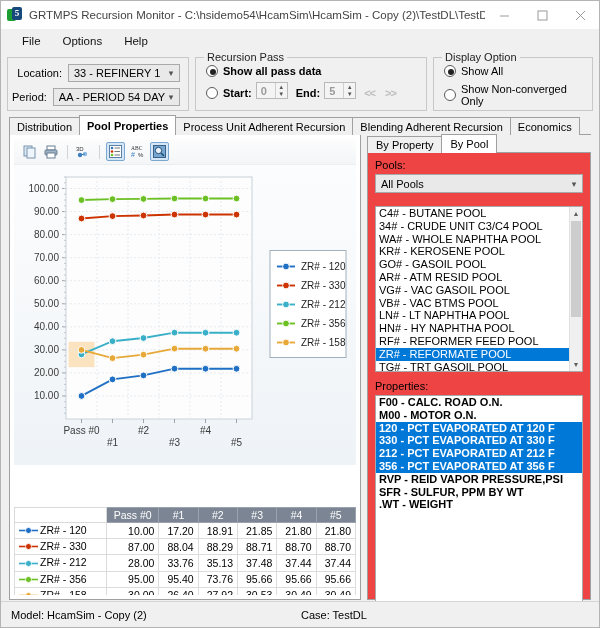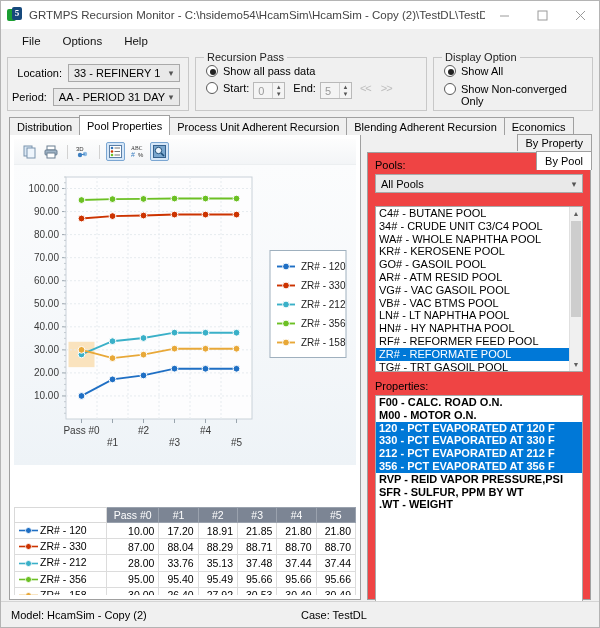--- a/index.html
+++ b/index.html
@@ -47,53 +47,53 @@
   .g-disp { flex:1; }
 
   .locrow { display:flex; align-items:center; margin:6px 8px 0 0; }
   .locrow .lbl { width:60px; text-align:right; padding-right:6px; font-size:11px; }
   .combo { flex:1; height:18px; background:#e9e9e9; border:1px solid #a9a9a9;
            display:flex; align-items:center; padding:0 2px 0 5px; font-size:11px;
            position:relative; }
   .combo .val { flex:1; white-space:nowrap; overflow:hidden; }
   .caret { width:12px; text-align:center; color:#555; font-size:9px; }
 
-  .recrow { display:flex; align-items:flex-start; padding-left:10px; }
+  .recrow { display:flex; align-items:flex-end; padding-left:10px;font-weight:bold; }
   .recrow.r1 { margin-top:7px; }
   .recrow.r2 { margin-top:5px; }
   .radio { width:12px; height:12px; border-radius:50%; border:1px solid #5a5a5a;
            background:#fff; position:relative; flex:none; margin-right:5px; }
   .radio.on::after { content:""; position:absolute; left:3px; top:3px; width:6px;
                      height:6px; border-radius:50%; background:#222; }
   .rlabel { font-size:11px; margin-right:8px; }
   .spinlbl { font-size:11px; margin-right:4px; }
   .spin { width:32px; height:17px; border:1px solid #b9b9b9; background:#f4f4f4;
           display:flex; align-items:center; position:relative; margin-right:8px; }
   .spin .sv { flex:1; padding-left:4px; font-size:11px; color:#9a9a9a; }
   .spin .sbtns { width:12px; height:100%; border-left:1px solid #cfcfcf;
                  display:flex; flex-direction:column; }
   .spin .sb { flex:1; display:flex; align-items:center; justify-content:center;
               font-size:6px; color:#555; }
   .navbtn { font-size:11px; color:#bdbdbd; margin-right:10px; letter-spacing:-1px; }
 
-  .disprow { display:flex; padding-left:10px; }
+  .disprow { display:flex; align-items:center; padding-left:10px; }
   .disprow.d1 { margin-top:7px; }
   .disprow.d2 { margin-top:6px; }
 
   
   .tabstrip { display:flex; align-items:flex-end; height:20px; padding-left:8px;
               margin-top:4px; position:relative; }
   .tabstrip::after { content:""; position:absolute; left:8px; right:8px; bottom:0;
                      height:1px; background:#a0a0a0; }
   .tab { border:1px solid #a0a0a0; border-bottom:none; background:#f0f0f0;
          padding:2px 7px 2px 7px; font-size:11px; margin-right:-1px;
          position:relative; z-index:1; height:18px; line-height:14px;
          white-space:nowrap; }
   .tab.active { background:#fff; z-index:3; height:20px; line-height:16px;
-                padding-top:2px; }
+                padding-top:2px;font-weight:bold; }
 
   
   .main { display:flex; padding:0 8px; height:calc(100% - 160px); gap:6px;
           margin-top:-1px; }
   .leftpanel { width:352px; background:#fff; border:1px solid #a0a0a0;
                position:relative; padding:4px; }
   .rightpanel { flex:1; position:relative; }
 
   
   .charttoolbar { height:26px; display:flex; align-items:center; gap:3px;
@@ -116,21 +116,21 @@
   table.dgrid th { background:#7c8594; color:#fff; font-weight:normal;
                    border:1px solid #9aa2ae; padding:1px 4px; text-align:center;
                    height:15px; }
   table.dgrid th.corner { background:#fff; border:1px solid #d9d9d9; }
   table.dgrid td { border:1px solid #dcdcdc; padding:1px 4px; height:14px;
                    text-align:right; background:#fff; }
   table.dgrid td.namecell { text-align:left; white-space:nowrap; padding-left:3px; }
   .lgmark { display:inline-block; width:22px; vertical-align:middle; }
 
   
-  .rtabstrip { display:flex; align-items:flex-end; height:19px; position:relative;flex-direction:column; }
+  .rtabstrip { display:flex; align-items:flex-end; height:19px; position:relative; }
   .rtabstrip::after { content:""; position:absolute; left:0; right:0; bottom:0;
                       height:1px; background:#a0a0a0; }
   .rtab { border:1px solid #a0a0a0; border-bottom:none; background:#f0f0f0;
           padding:2px 8px; font-size:11px; margin-right:-1px; position:relative;
           z-index:1; height:17px; line-height:13px; }
   .rtab.active { background:#fff; z-index:3; height:19px; line-height:15px; }
   .rbody { border:1px solid #a0a0a0; border-top:none; background:#ef4444;
            height:calc(100% - 19px); padding:6px 7px; }
   .flabel { font-size:11px; margin-bottom:3px; }
   .rcombo { height:19px; background:#e9e9e9; border:1px solid #a9a9a9;
@@ -202,21 +202,21 @@
       <div class="locrow">
         <div class="lbl">Location:</div>
         <div class="combo">
           <div class="val">33 - REFINERY 1</div>
           <div class="caret">▾</div>
         </div>
       </div>
       <div class="locrow">
         <div class="lbl">Period:</div>
         <div class="combo">
-          <div class="val">AA - PERIOD 31 DAY</div>
+          <div class="val">AA - PERIOD 54 DAY</div>
           <div class="caret">▾</div>
         </div>
       </div>
     </div>
 
     <div class="gbox g-rec">
       <div class="gtitle">Recursion Pass</div>
       <div class="recrow r1">
         <div class="radio on"></div>
         <div class="rlabel">Show all pass data</div>
@@ -517,21 +517,21 @@
                 <td>37.44</td>
                 <td>37.44</td>
               </tr>
               <tr>
                 <td class="namecell"><span class="lgmark"><svg width="22" height="9">
                       <line x1="1" y1="4.5" x2="20" y2="4.5" stroke="#6cc024" stroke-width="1.6"></line>
                       <circle cx="10.5" cy="4.5" r="3" fill="#6cc024" stroke="#ffffff" stroke-width="0.8"></circle>
                     </svg></span><span>ZR# - 356</span></td>
                 <td>95.00</td>
                 <td>95.40</td>
-                <td>95.49</td>
+                <td>73.76</td>
                 <td>95.66</td>
                 <td>95.66</td>
                 <td>95.66</td>
               </tr>
               <tr>
                 <td class="namecell"><span class="lgmark"><svg width="22" height="9">
                       <line x1="1" y1="4.5" x2="20" y2="4.5" stroke="#e8a838" stroke-width="1.6"></line>
                       <circle cx="10.5" cy="4.5" r="3" fill="#e8a838" stroke="#ffffff" stroke-width="0.8"></circle>
                     </svg></span><span>ZR# - 158</span></td>
                 <td>30.00</td>

